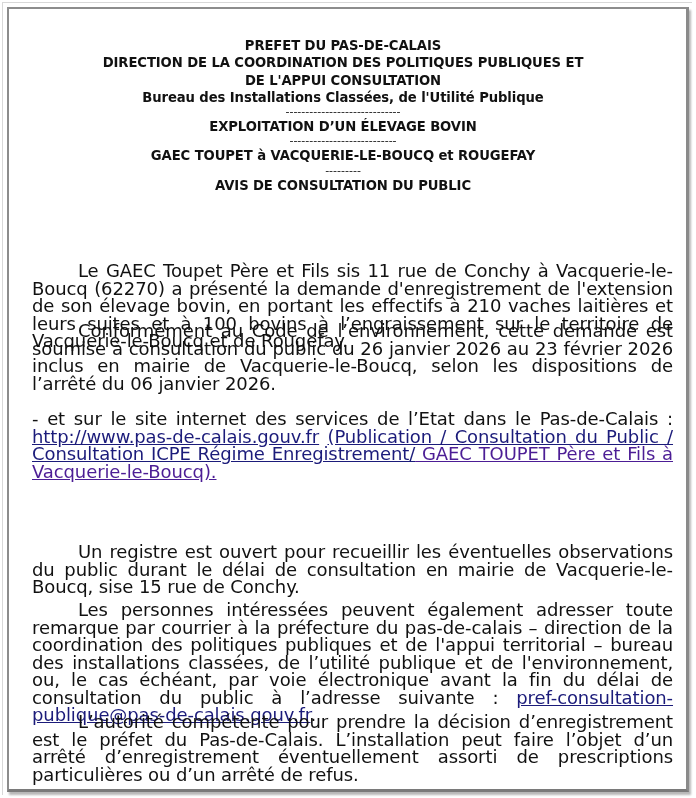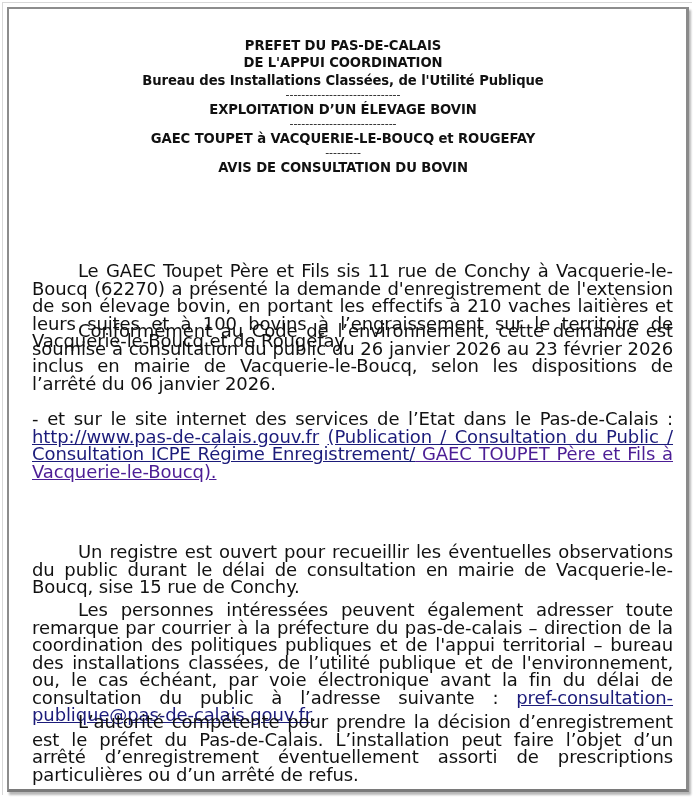--- a/index.html
+++ b/index.html
@@ -71,28 +71,29 @@
   }
 </style>
 </head>
 <body>
 
 <div class="outer-frame"></div>
 <div class="frame"></div>
 
 <div class="header">
   <span class="line">PREFET DU PAS-DE-CALAIS</span>
-  <span class="line">DE L'APPUI COORDINATION</span>
+  <span class="line">DIRECTION DE LA COORDINATION DES POLITIQUES PUBLIQUES ET</span>
+  <span class="line">DE L'APPUI CONSULTATION</span>
   <span class="line">Bureau des Installations Classées, de l'Utilité Publique</span>
   <span class="sep">-----------------------------</span>
   <span class="line">EXPLOITATION D’UN ÉLEVAGE BOVIN</span>
   <span class="sep">---------------------------</span>
   <span class="line">GAEC TOUPET à VACQUERIE-LE-BOUCQ et ROUGEFAY</span>
   <span class="sep">---------</span>
-  <span class="line">AVIS DE CONSULTATION DU BOVIN</span>
+  <span class="line">AVIS DE CONSULTATION DU PUBLIC</span>
 </div>
 
 <div class="body-text" style="top:262px;">
   <p class="indent-lg" style="text-indent:46px;">Le GAEC Toupet Père et Fils sis 11 rue de Conchy à Vacquerie-le-Boucq (62270) a présenté la demande d'enregistrement de l'extension de son élevage bovin, en portant les effectifs à 210 vaches laitières et leurs suites et à 100 bovins à l’engraissement sur le territoire de Vacquerie-le-Boucq et de Rougefay.</p>
 </div>
 
 <div class="body-text" style="top:322px;">
   <p class="indent">Conformément au Code de l’environnement, cette demande est soumise à consultation du public du 26 janvier 2026 au 23 février 2026 inclus en mairie de Vacquerie-le-Boucq, selon les dispositions de l’arrêté du 06 janvier 2026.</p>
 </div>
 

